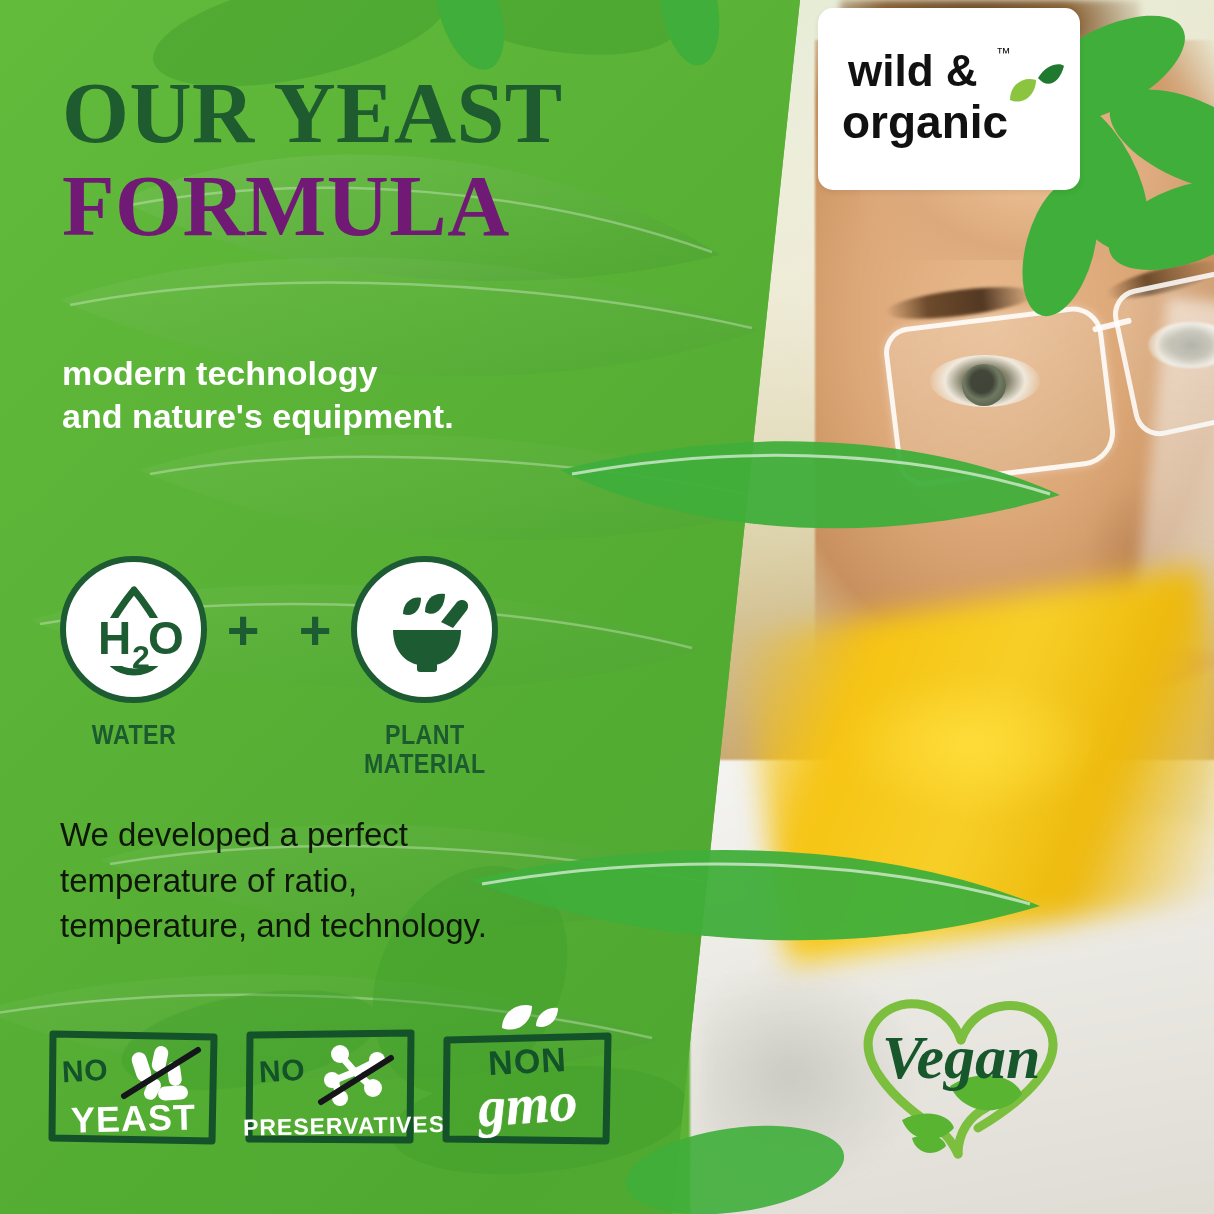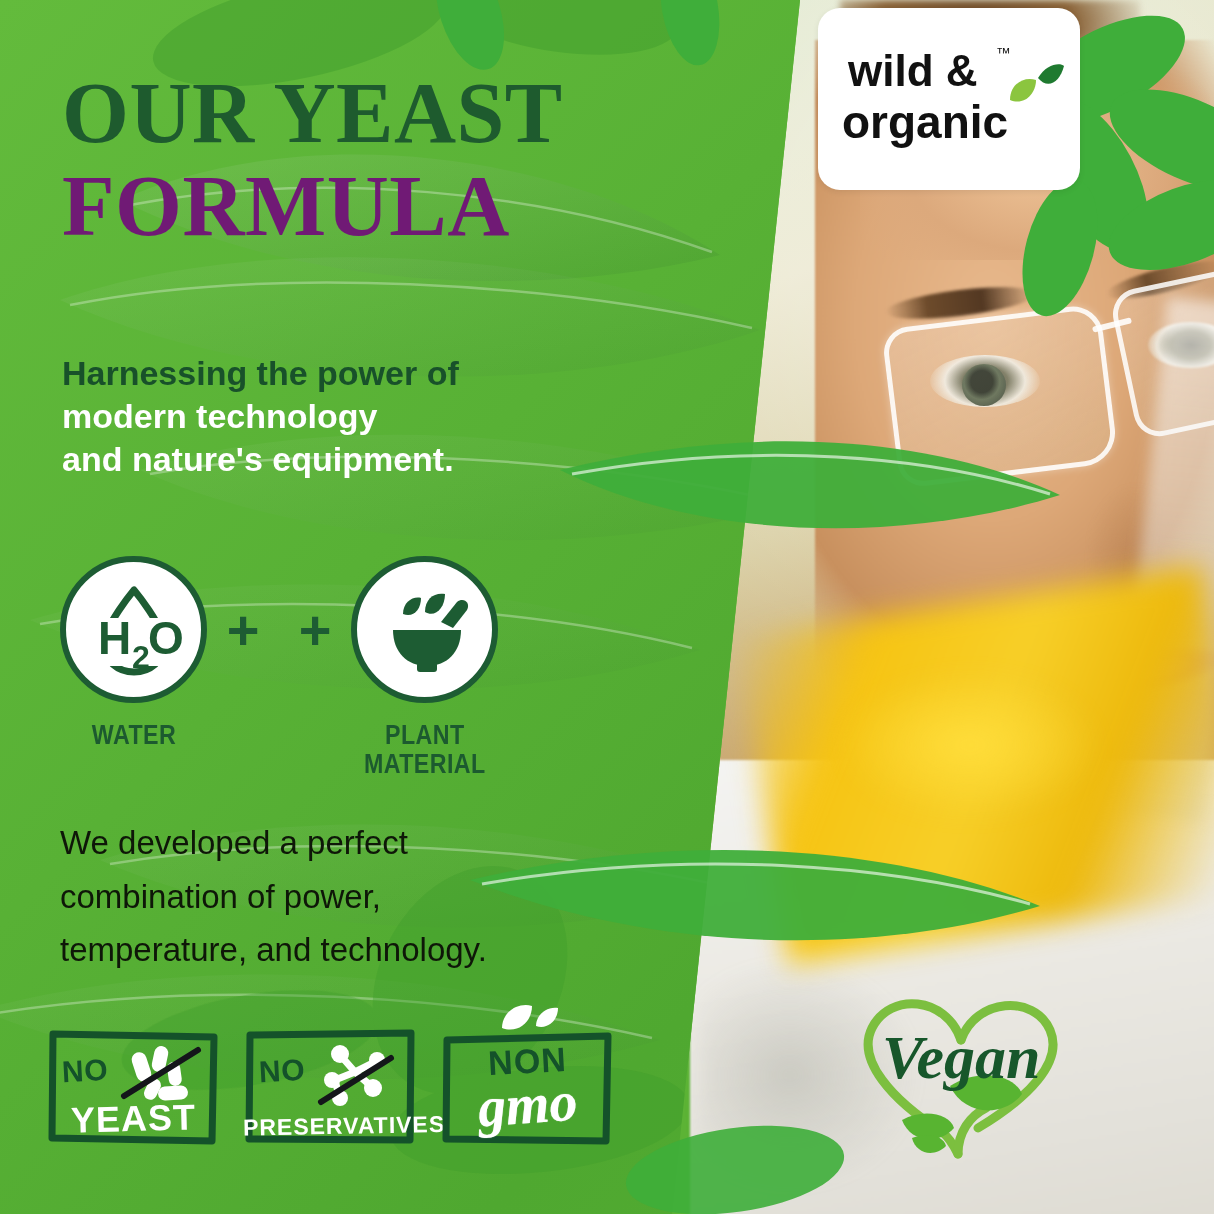--- a/index.html
+++ b/index.html
@@ -186,21 +186,21 @@
   .plus{
     width:72px;height:147px;
     display:flex;align-items:center;justify-content:center;
     color:#1d5c33;font-size:56px;font-weight:bold;line-height:1;
   }
 
   .body-text{
     position:absolute;left:60px;top:812px;width:600px;
     font-size:33px;color:#0e1708;line-height:1.38;
   }
-  .body-text span{display:block;margin-top:8px;}
+  .body-text span{display:block;}
 
   
   .badges{
     position:absolute;left:46px;top:1028px;
     display:flex;align-items:flex-start;gap:22px;
   }
   .badge{position:relative;width:175px;height:120px;}
   .badge.wide{width:175px;}
   .badge-frame{
     position:absolute;inset:0;
@@ -231,21 +231,21 @@
     position:absolute;left:0;right:0;top:48px;text-align:center;
     font-family:"Liberation Serif",serif;font-style:italic;font-weight:bold;
     font-size:56px;color:#ffffff;line-height:1;
     transform:rotate(-4deg);
     text-shadow:0 0 1px rgba(255,255,255,.7);
   }
 
   
   .logo-card{
     position:absolute;left:818px;top:8px;width:262px;height:182px;
-    background:#ffffff;border-radius:22px;
+    background:#ffffff;border-radius:15px;
     display:flex;align-items:center;justify-content:center;
     box-shadow:0 2px 6px rgba(0,0,0,.08);
   }
 
   
   .vegan-seal{
     position:absolute;left:846px;top:982px;width:230px;height:190px;
   }
 </style>
 </head>
@@ -341,21 +341,20 @@
   </div>
 
   <div class="content">
 
     <div class="title">
       <span class="title-l1">OUR YEAST</span>
       <span class="title-l2">FORMULA</span>
     </div>
 
     <div class="subhead">
-      <span class="sub-line1">Harnessing the power of</span>
       <span class="sub-line2">modern technology</span>
       <span class="sub-line3">and nature's equipment.</span>
     </div>
 
     <div class="ingredients">
 
       <div class="ing">
         <div class="ing-circle">
           <svg width="104" height="104" viewBox="0 0 104 104" xmlns="http://www.w3.org/2000/svg">
             <path d="M52 12 C52 12 22 48 22 66 C22 83 36 94 52 94 C68 94 82 83 82 66 C82 48 52 12 52 12 Z" fill="none" stroke="#1d5c33" stroke-width="7" stroke-linejoin="round"></path>
@@ -388,21 +387,21 @@
         <div class="ing-label">
           <span>PLANT</span><br>
           <span>MATERIAL</span>
         </div>
       </div>
 
     </div>
 
     <div class="body-text">
       <span>We developed a perfect</span>
-      <span>combination of power,</span>
+      <span>temperature of ratio,</span>
       <span>temperature, and technology.</span>
     </div>
 
     <div class="badges">
 
       <div class="badge">
         <svg class="badge-frame" width="175" height="120" viewBox="0 0 175 120" xmlns="http://www.w3.org/2000/svg">
           <path d="M7 6 L168 9 L166 113 L6 110 Z" fill="none" stroke="#14522a" stroke-width="7" stroke-linejoin="round"></path>
           <g fill="#ffffff">
             <rect x="88" y="24" width="15" height="30" rx="7.5" transform="rotate(-18 95 39)"></rect>

